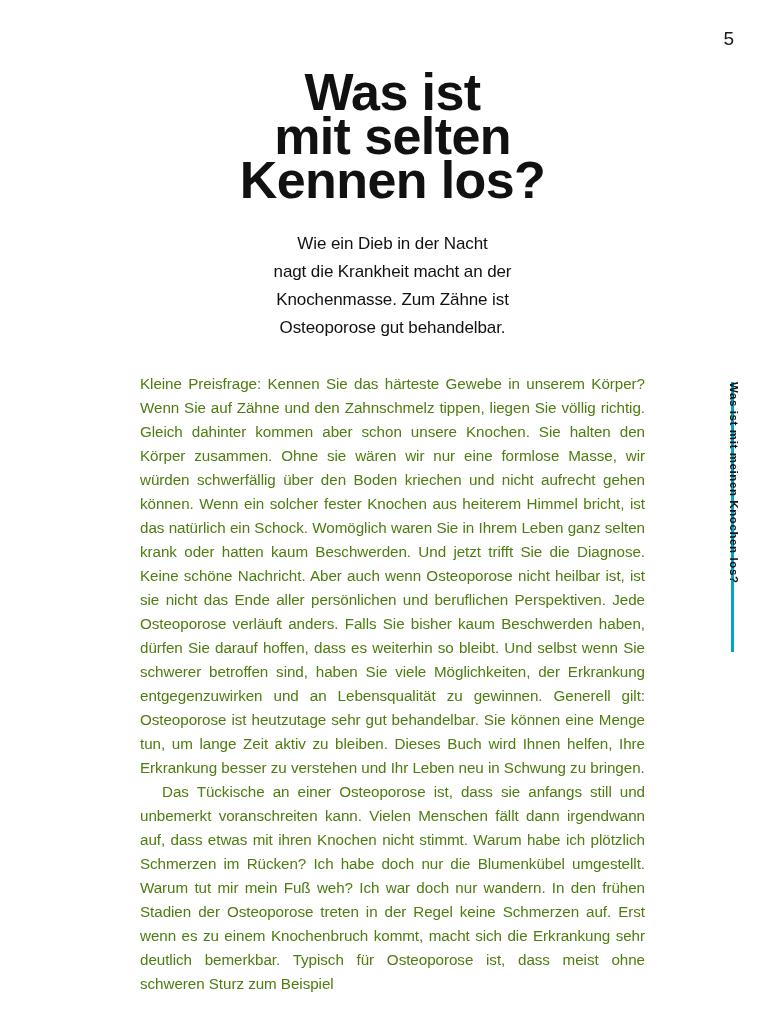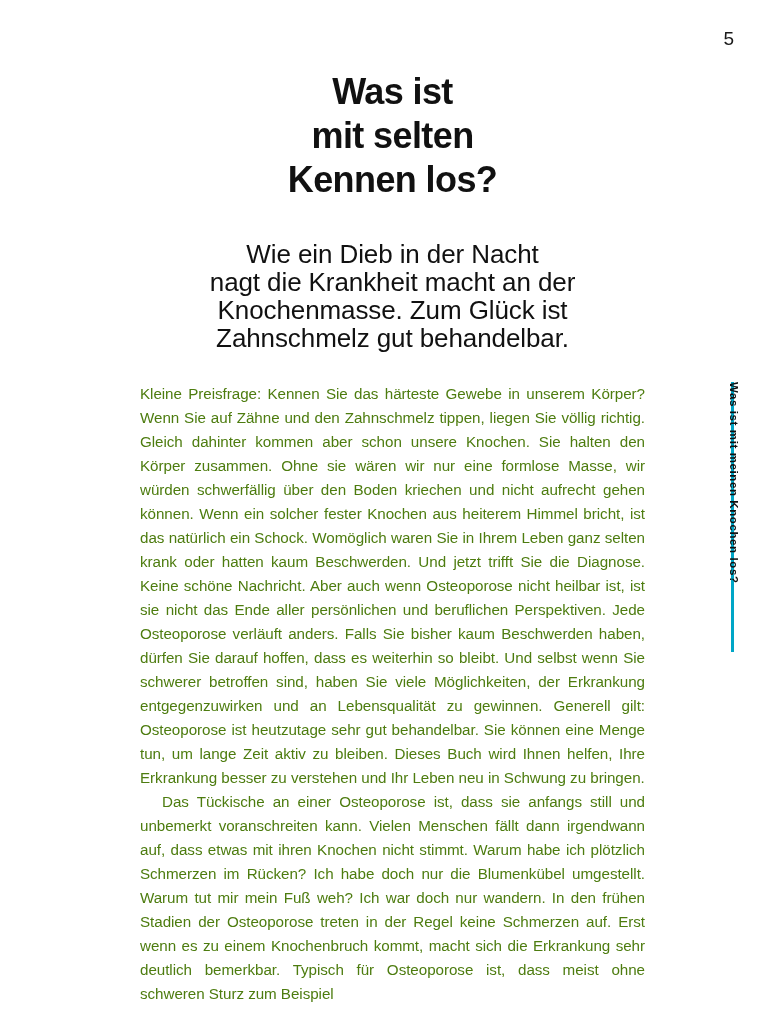--- a/index.html
+++ b/index.html
@@ -30,36 +30,36 @@
     font-family: "Liberation Sans", sans-serif;
     letter-spacing: 0px;
   }
   .content {
     position: absolute;
     left: 140px;
     top: 62px;
     width: 505px;
   }
   .chapter-title {
-    font-size: 36px;
+    font-size: 52px;
     line-height: 44px;
     font-weight: bold;
     text-align: center;
     letter-spacing: -0.6px;
     color: #111111;
     margin: 0;
     padding-top: 8px;
   }
   .chapter-title .line {
     display: block;
     white-space: nowrap;
   }
   .standfirst {
-    margin-top: 38px;
-    font-size: 26px;
+    margin-top: 28px;
+    font-size: 17px;
     line-height: 28px;
     text-align: center;
     color: #111111;
     letter-spacing: -0.1px;
   }
   .standfirst .line {
     display: block;
   }
   .body-text {
     margin-top: 30px;
@@ -117,22 +117,22 @@
 
     <h1 class="chapter-title">
       <span class="line">Was ist</span>
       <span class="line">mit selten</span>
       <span class="line">Kennen los?</span>
     </h1>
 
     <div class="standfirst">
       <span class="line">Wie ein Dieb in der Nacht</span>
       <span class="line">nagt die Krankheit macht an der</span>
-      <span class="line">Knochenmasse. Zum Glück ist</span>
-      <span class="line">Zahnschmelz gut behandelbar.</span>
+      <span class="line">Knochenmasse. Zum Zähne ist</span>
+      <span class="line">Osteoporose gut behandelbar.</span>
     </div>
 
     <div class="body-text">
       <p>Kleine Preisfrage: Kennen Sie das härteste Gewebe in unserem Körper? Wenn Sie auf Zähne und den Zahnschmelz tippen, liegen Sie völlig richtig. Gleich dahinter kommen aber schon unsere Knochen. Sie halten den Körper zusammen. Ohne sie wären wir nur eine formlose Masse, wir würden schwerfällig über den Boden kriechen und nicht aufrecht gehen können. Wenn ein solcher fester Knochen aus heiterem Himmel bricht, ist das natürlich ein Schock. Womöglich waren Sie in Ihrem Leben ganz selten krank oder hatten kaum Beschwerden. Und jetzt trifft Sie die Diagnose. Keine schöne Nachricht. Aber auch wenn Osteoporose nicht heilbar ist, ist sie nicht das Ende aller persönlichen und beruflichen Perspektiven. Jede Osteoporose verläuft anders. Falls Sie bisher kaum Beschwerden haben, dürfen Sie darauf hoffen, dass es weiterhin so bleibt. Und selbst wenn Sie schwerer betroffen sind, haben Sie viele Möglichkeiten, der Erkrankung entgegenzuwirken und an Lebensqualität zu gewinnen. Generell gilt: Osteoporose ist heutzutage sehr gut behandelbar. Sie können eine Menge tun, um lange Zeit aktiv zu bleiben. Dieses Buch wird Ihnen helfen, Ihre Erkrankung besser zu verstehen und Ihr Leben neu in Schwung zu bringen.</p>
       <p>Das Tückische an einer Osteoporose ist, dass sie anfangs still und unbemerkt voranschreiten kann. Vielen Menschen fällt dann irgendwann auf, dass etwas mit ihren Knochen nicht stimmt. Warum habe ich plötzlich Schmerzen im Rücken? Ich habe doch nur die Blumenkübel umgestellt. Warum tut mir mein Fuß weh? Ich war doch nur wandern. In den frühen Stadien der Osteoporose treten in der Regel keine Schmerzen auf. Erst wenn es zu einem Knochenbruch kommt, macht sich die Erkrankung sehr deutlich bemerkbar. Typisch für Osteoporose ist, dass meist ohne schweren Sturz zum Beispiel</p>
     </div>
 
   </div>
 
   <div class="side-tab">

